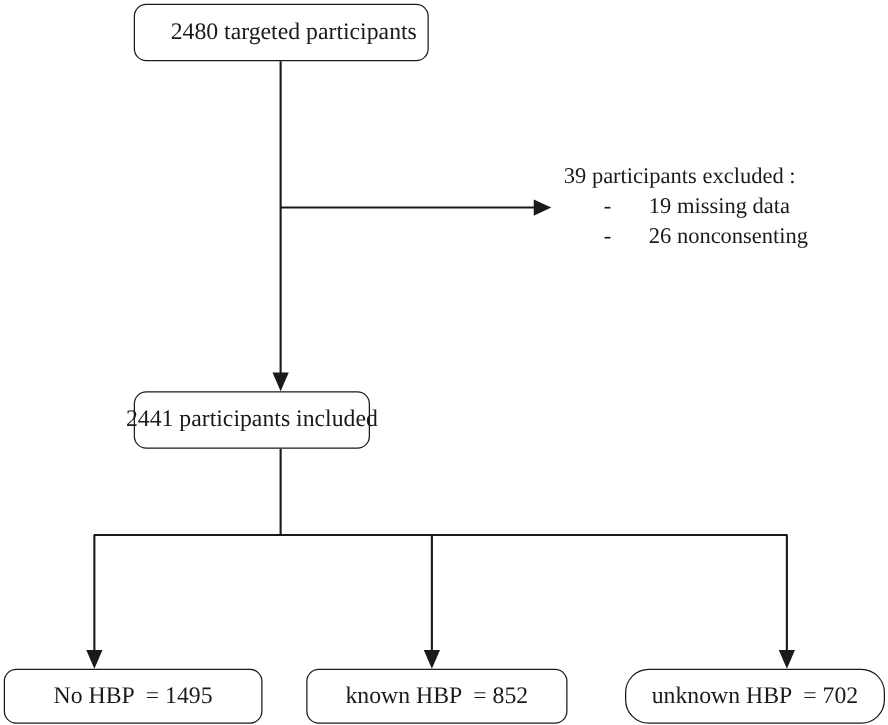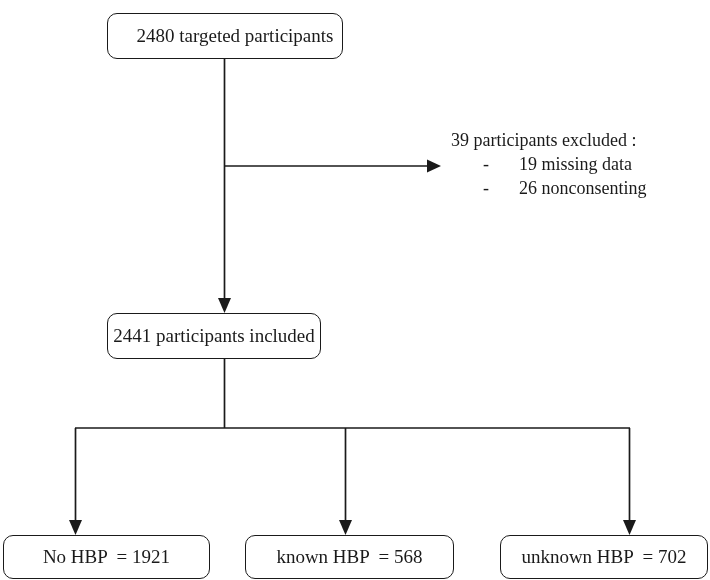--- a/index.html
+++ b/index.html
@@ -25,25 +25,25 @@
     background: #ffffff;
     display: flex;
     align-items: center;
     justify-content: center;
     text-align: center;
     font-size: 19px;
     line-height: 1.1;
     white-space: pre;
     color: #1a1a1a;
   }
-  #node-top      { left: 107px; top: 13px;   width: 236px; height: 46px; padding-left: 20px; }
-  #node-included { left: 107px; top: 313px; width: 214px; height: 46px; }
+  #node-top      { left: 107px; top: 3px;   width: 236px; height: 46px; padding-left: 20px; }
+  #node-included { left: 107px; top: 313px; width: 189px; height: 46px; }
   #node-nohbp    { left: 3px;   top: 535px; width: 207px; height: 44px; }
   #node-known    { left: 245px; top: 535px; width: 209px; height: 44px; }
-  #node-unknown  { left: 500px; top: 535px; width: 208px; height: 44px; }
+  #node-unknown  { left: 500px; top: 535px; width: 208px; height: 44px; border-radius: 19px; }
 
   .annotation {
     position: absolute;
     left: 451px;
     top: 129px;
     font-size: 18px;
     line-height: 1.32;
     color: #1a1a1a;
     white-space: nowrap;
   }
@@ -103,23 +103,23 @@
     <polygon class="ahead" points="345.5,535 339,520 352,520"></polygon>
 
     <line class="ln" x1="629.5" y1="428" x2="629.5" y2="527"></line>
     <polygon class="ahead" points="629.5,535 623,520 636,520"></polygon>
   </svg>
 
   <div class="node" id="node-top">2480 targeted participants</div>
 
   <div class="node" id="node-included">2441 participants included</div>
 
-  <div class="node" id="node-nohbp">No HBP  = 1921</div>
+  <div class="node" id="node-nohbp">No HBP  = 1495</div>
 
-  <div class="node" id="node-known">known HBP  = 568</div>
+  <div class="node" id="node-known">known HBP  = 852</div>
 
   <div class="node" id="node-unknown">unknown HBP  = 702</div>
 
   <div class="annotation">
     <span class="ann-head">39 participants excluded :</span>
     <span class="ann-item">
       <span class="ann-dash">-</span>
       <span class="ann-text">19 missing data</span>
     </span>
     <span class="ann-item">

